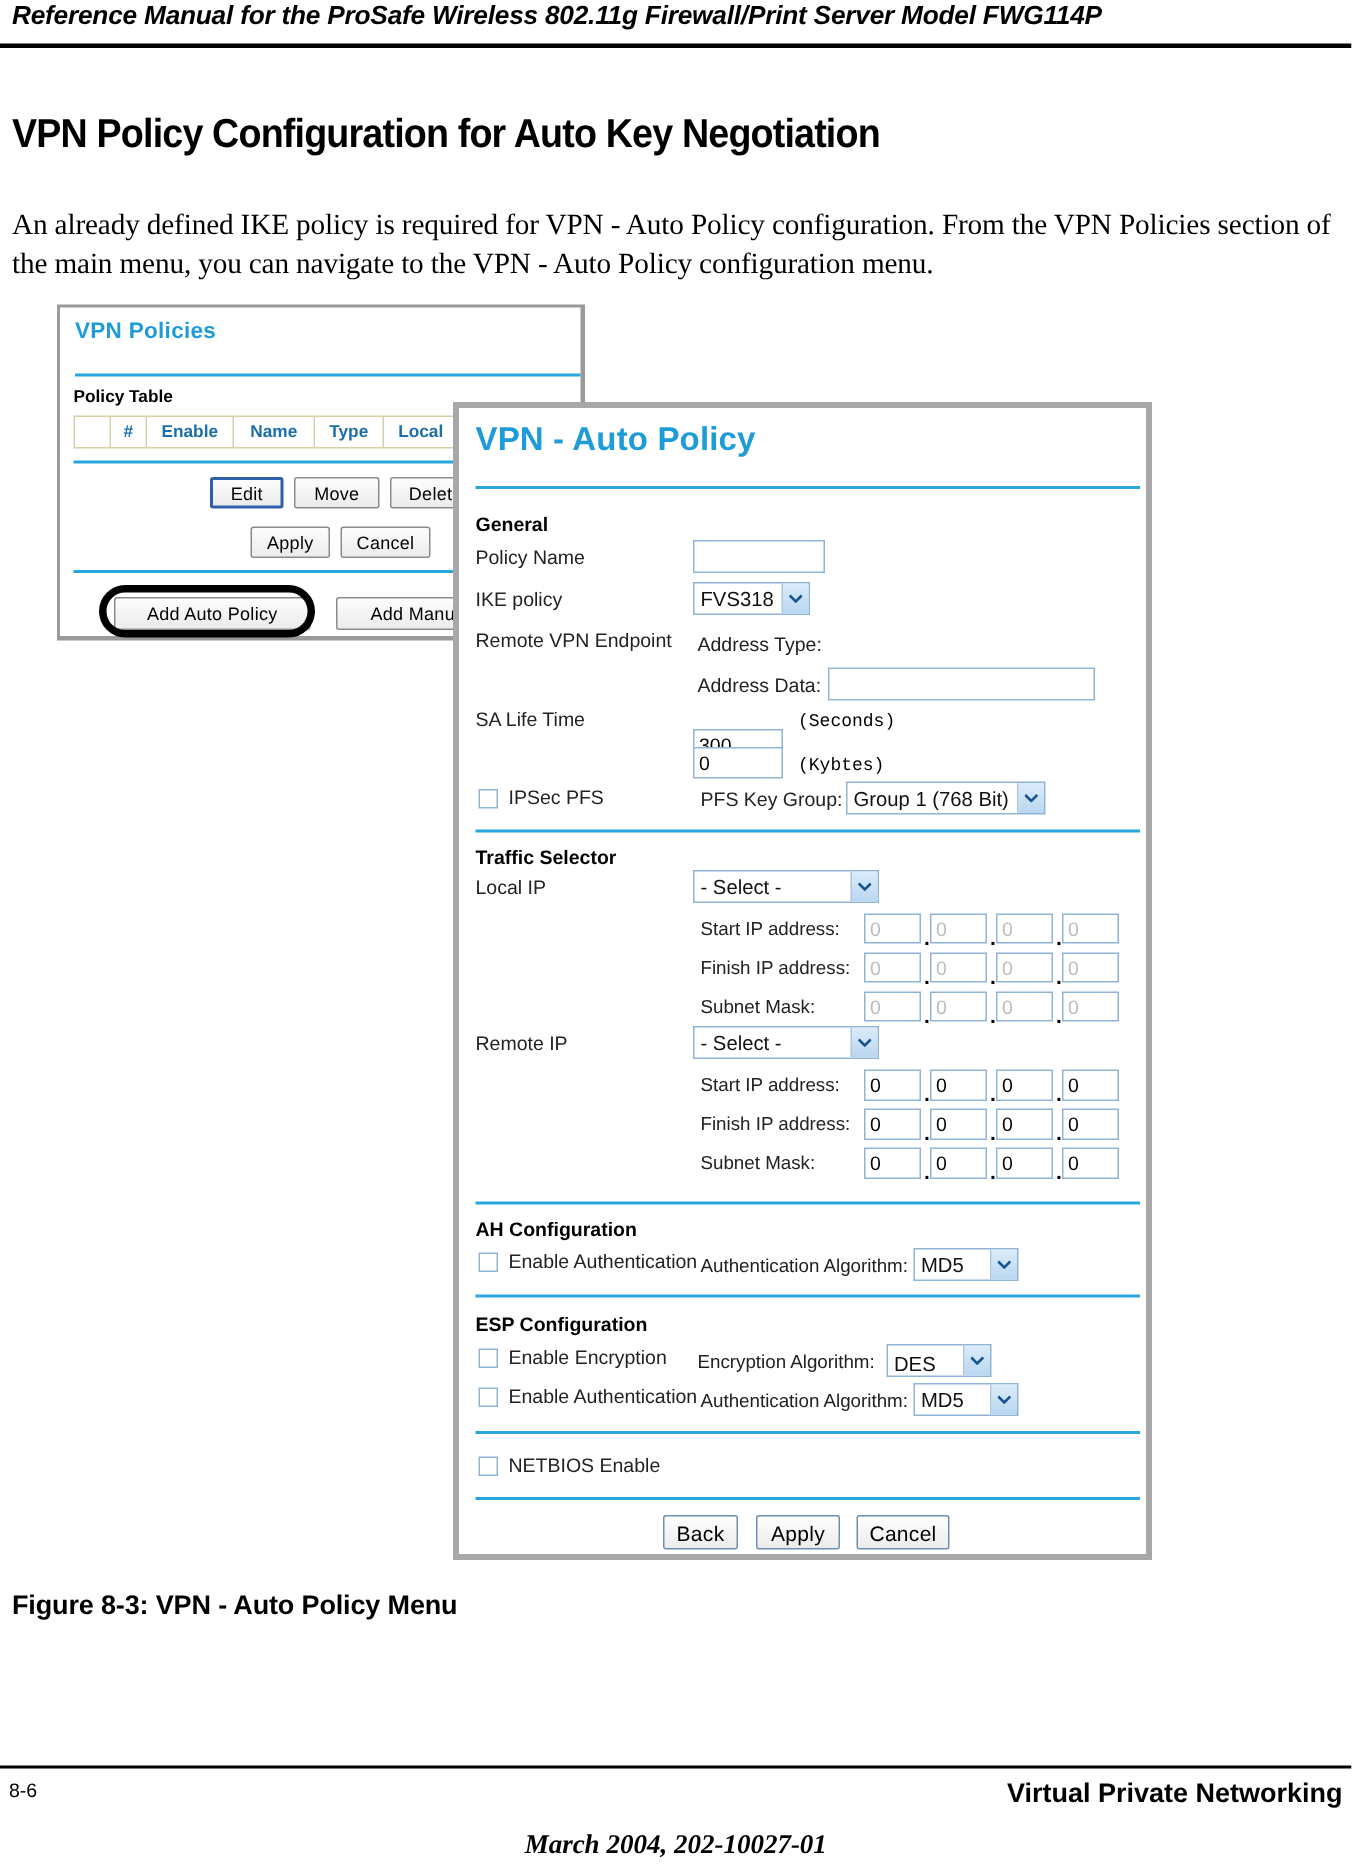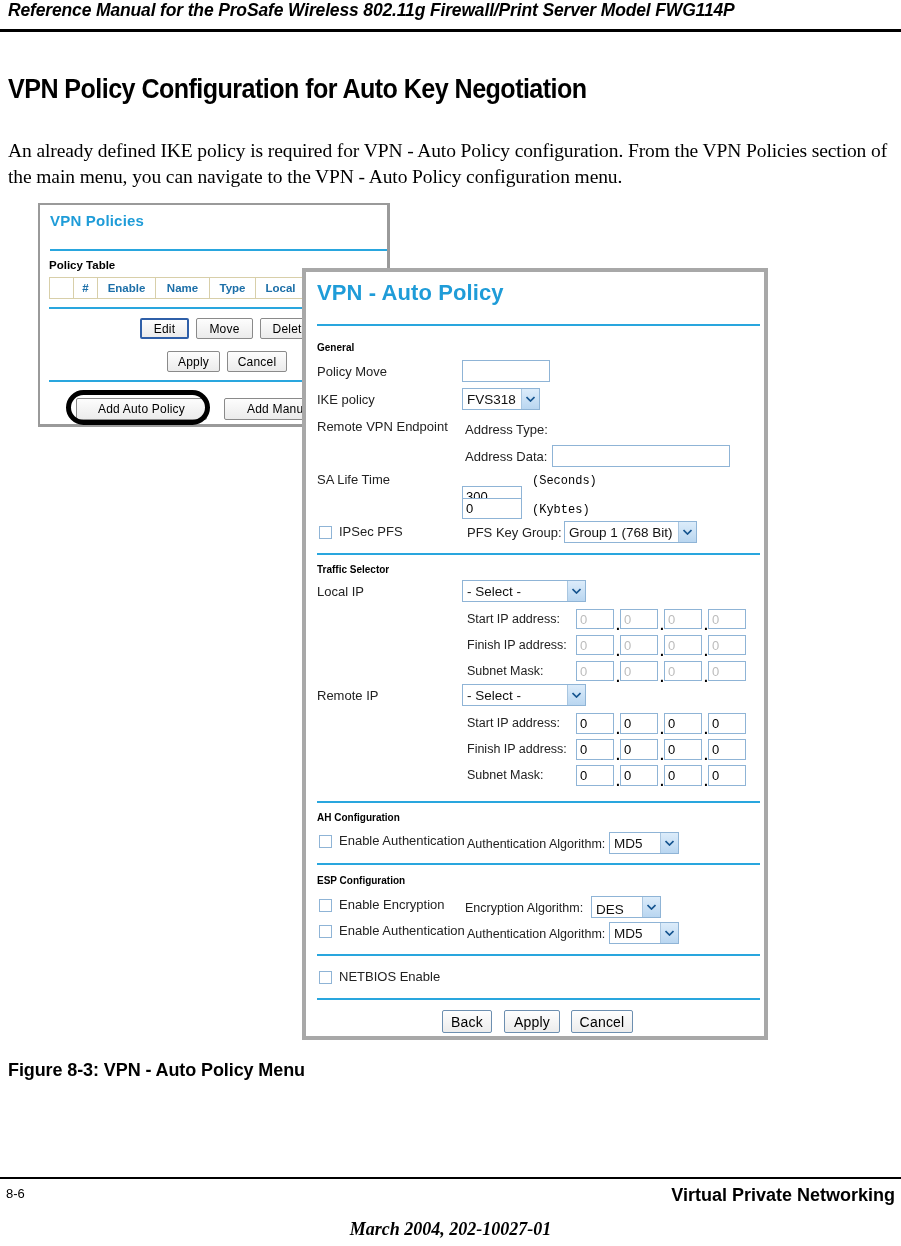--- a/index.html
+++ b/index.html
@@ -256,21 +256,21 @@
   }
   .rule {
     position: absolute;
     height: 2px;
     background: #29a6de;
   }
   .sec-head {
     position: absolute;
     font-family: "Liberation Sans", sans-serif;
     font-weight: bold;
-    font-size: 10px;
+    font-size: 13px;
     color: #000;
   }
   .lbl {
     position: absolute;
     font-family: "Liberation Sans", sans-serif;
     font-size: 13px;
     color: #222;
     white-space: nowrap;
   }
   .lbl-sm {
@@ -404,21 +404,21 @@
   <div class="oval-hilite"></div>
 
   <div class="dlg">
     <div class="dlg-inner">
 
       <div class="dlg-title">VPN - Auto Policy</div>
       <div class="rule" style="left:11px; top:52px; width:443px;"></div>
 
       <div class="sec-head" style="left:11px; top:70px;">General</div>
 
-      <div class="lbl" style="left:11px; top:92px;">Policy Move</div>
+      <div class="lbl" style="left:11px; top:92px;">Policy Name</div>
       <div class="tin" style="left:156px; top:88px; width:88px; height:22px;"></div>
 
       <div class="lbl" style="left:11px; top:120px;">IKE policy</div>
       <div class="sel" style="left:156px; top:116px; width:78px; height:22px;">
         <span class="sel-txt">FVS318</span>
         <span class="sel-arrow">
           <svg width="9" height="6" viewBox="0 0 9 6">
               <path d="M0.5 1 L4.5 5 L8.5 1" fill="none" stroke="#15548f" stroke-width="1.7"></path>
             </svg>
         </span>

